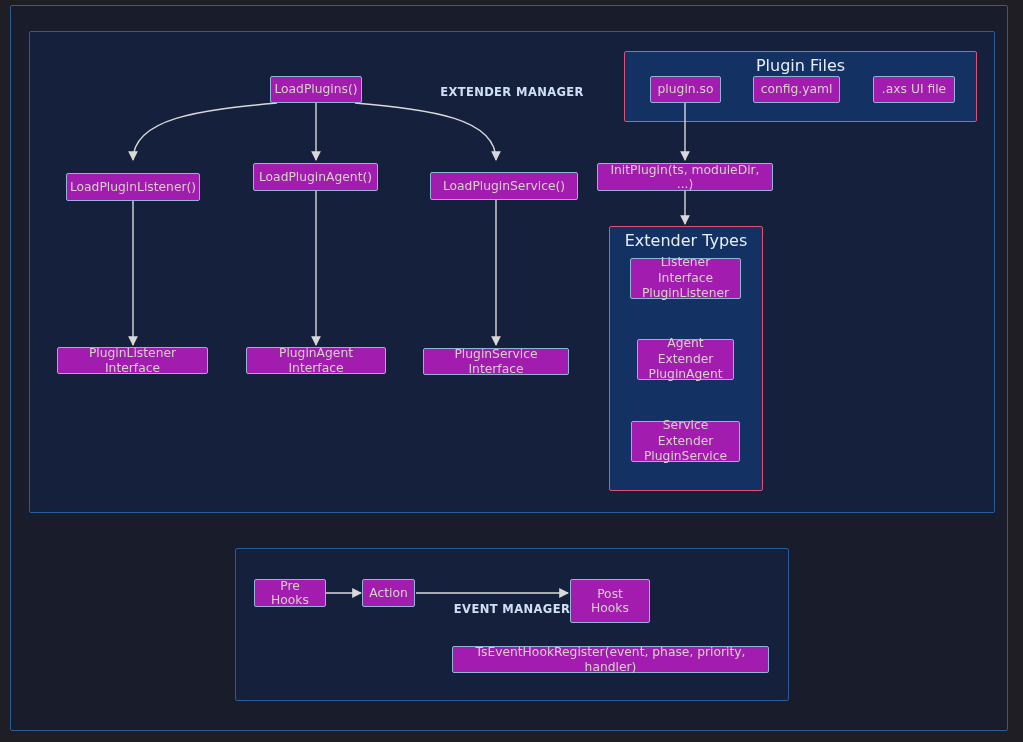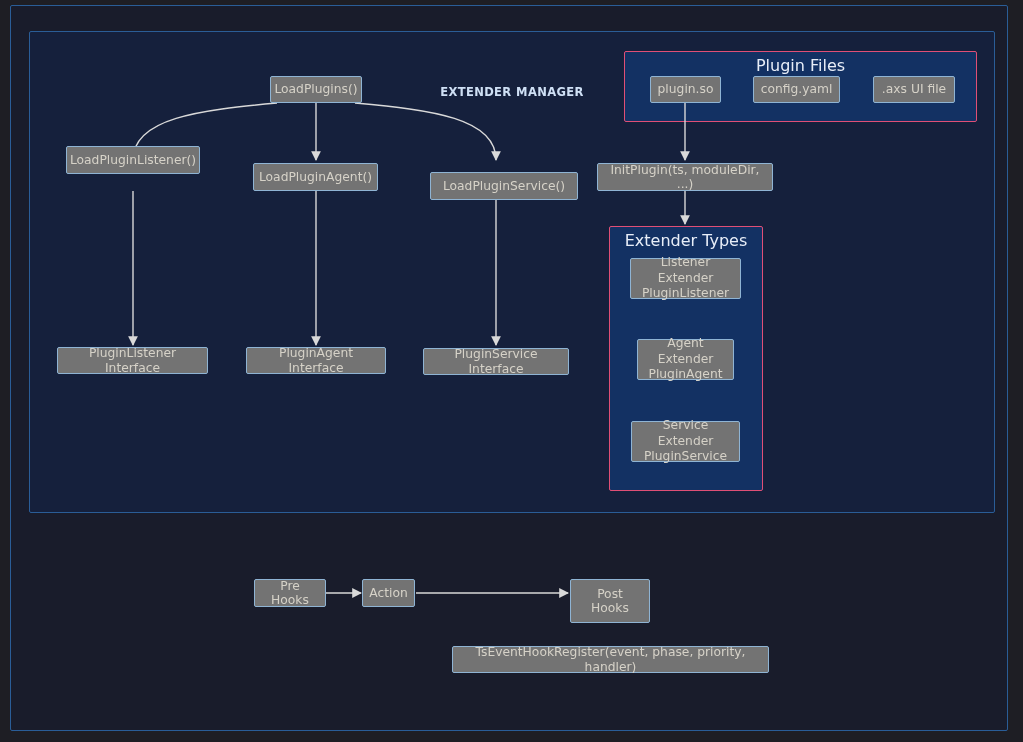--- a/index.html
+++ b/index.html
@@ -90,21 +90,21 @@
     text-align: center;
     color: #e8eef8;
     font-size: 16px;
     font-weight: normal;
   }
 
   
   .node {
     position: absolute;
     box-sizing: border-box;
-    background: #737373;
+    background: #a21caf;
     border: 1px solid #8fb4d4;
     border-radius: 2px;
     color: #d6d2c8;
     font-size: 12.3px;
     line-height: 1.16;
     display: flex;
     align-items: center;
     justify-content: center;
     text-align: center;
     white-space: pre-line;
@@ -118,20 +118,23 @@
 <div id="stage">
 
   <div class="panel panel-outer">
     <div class="panel-title title-root">ADAPTIX SERVER</div>
   </div>
 
   <div class="panel panel-sub panel-extender">
     <div class="panel-title title-sub">EXTENDER MANAGER</div>
   </div>
 
+  <div class="panel panel-sub panel-event">
+    <div class="panel-title title-sub">EVENT MANAGER</div>
+  </div>
 
   <div class="group group-plugin-files">
     <div class="group-title">Plugin Files</div>
   </div>
 
   <div class="group group-extender-types">
     <div class="group-title">Extender Types</div>
   </div>
 
   <svg id="edges" viewBox="0 0 1023 742" xmlns="http://www.w3.org/2000/svg">
@@ -159,35 +162,35 @@
       <path d="M 685 191 L 685 224"></path>
 
       <path d="M 326 593 L 361 593"></path>
 
       <path d="M 416 593 L 568 593"></path>
     </g>
   </svg>
 
   <div class="node" style="left:270px; top:76px; width:92px; height:27px;">LoadPlugins()</div>
 
-  <div class="node" style="left:66px; top:146px; width:134px; height:28px;">LoadPluginListener()</div>
+  <div class="node" style="left:66px; top:173px; width:134px; height:28px;">LoadPluginListener()</div>
   <div class="node" style="left:253px; top:163px; width:125px; height:28px;">LoadPluginAgent()</div>
   <div class="node" style="left:430px; top:172px; width:148px; height:28px;">LoadPluginService()</div>
 
   <div class="node" style="left:57px; top:347px; width:151px; height:27px;">PluginListener Interface</div>
   <div class="node" style="left:246px; top:347px; width:140px; height:27px;">PluginAgent Interface</div>
   <div class="node" style="left:423px; top:348px; width:146px; height:27px;">PluginService Interface</div>
 
   <div class="node" style="left:650px; top:76px; width:71px; height:27px;">plugin.so</div>
   <div class="node" style="left:753px; top:76px; width:87px; height:27px;">config.yaml</div>
   <div class="node" style="left:873px; top:76px; width:82px; height:27px;">.axs UI file</div>
 
   <div class="node" style="left:597px; top:163px; width:176px; height:28px;">InitPlugin(ts, moduleDir, ...)</div>
 
-  <div class="node two-line" style="left:630px; top:258px; width:111px; height:41px;">Listener Extender
+  <div class="node two-line" style="left:630px; top:258px; width:111px; height:41px;">Listener Interface
 PluginListener</div>
   <div class="node two-line" style="left:637px; top:339px; width:97px; height:41px;">Agent Extender
 PluginAgent</div>
   <div class="node two-line" style="left:631px; top:421px; width:109px; height:41px;">Service Extender
 PluginService</div>
 
   <div class="node" style="left:254px; top:579px; width:72px; height:28px;">Pre Hooks</div>
   <div class="node" style="left:362px; top:579px; width:53px; height:28px;">Action</div>
   <div class="node" style="left:570px; top:579px; width:80px; height:44px;">Post Hooks</div>
 

